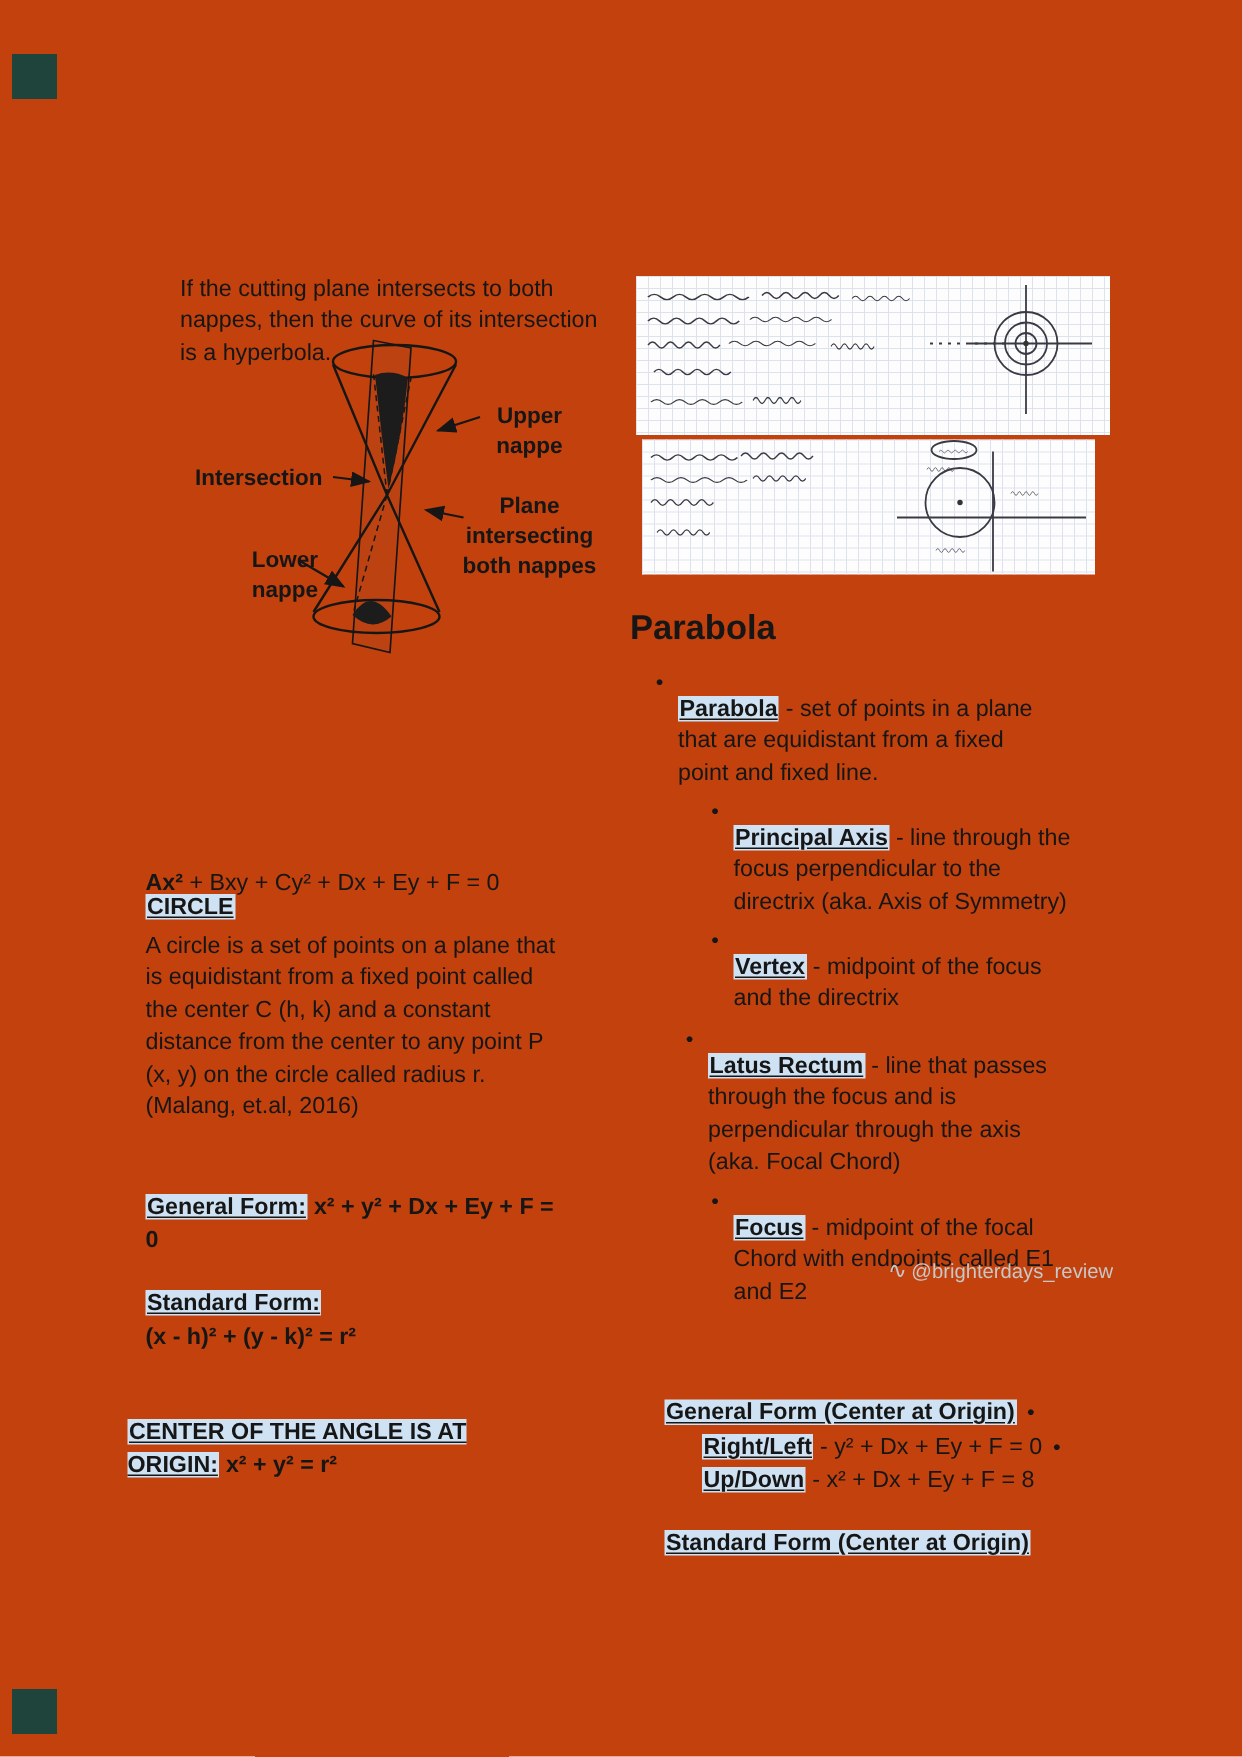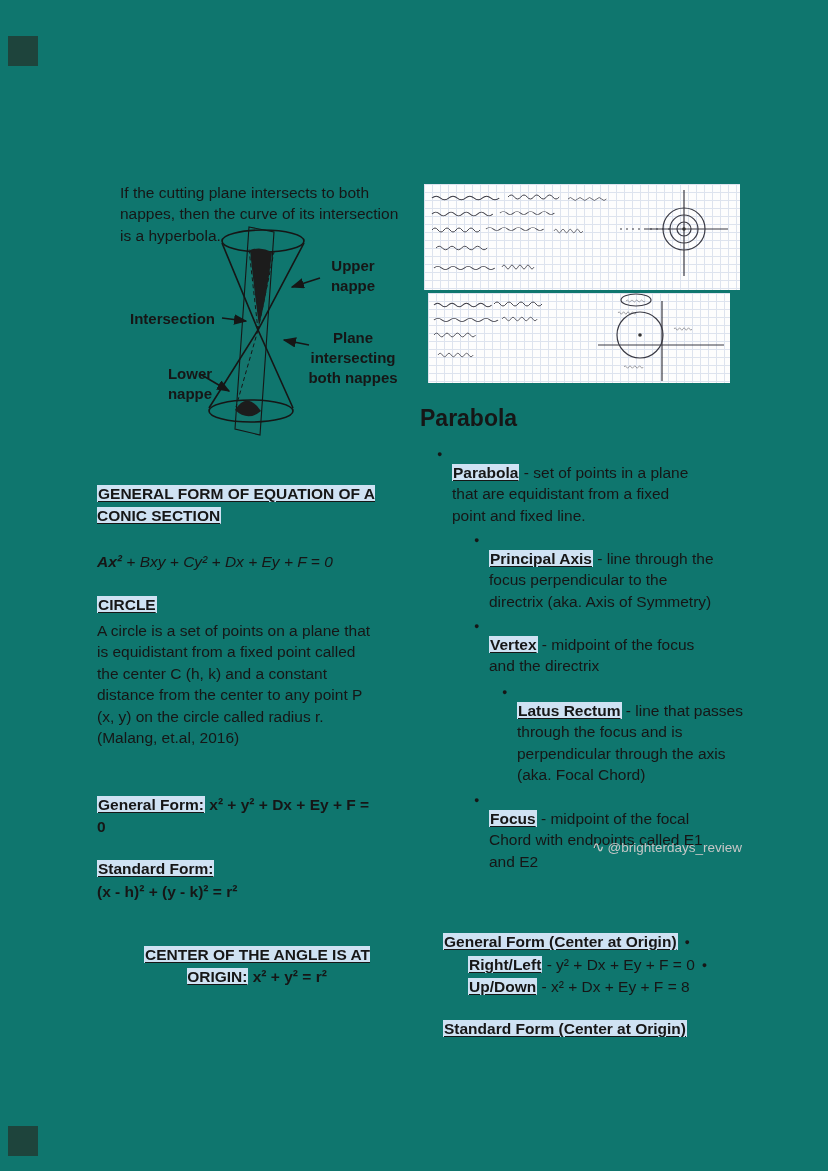--- a/index.html
+++ b/index.html
@@ -1,17 +1,17 @@
 <!DOCTYPE html>
 <html style="--hl: #cfe2f3; --corner: #1e443c;"><head>
 <meta charset="utf-8">
 <style>
   :root { --hl:#cfe2f3; --corner:#1e443c; }
   html,body { margin:0; padding:0; background:#ffffff; }
-  .page { position:relative; width:828px; height:1171px; background:#0f766e;
+  .page { position:relative; width:828px; height:1171px; background:#c2410c;
           font-family:"Liberation Sans", sans-serif; color:#161616; overflow:hidden; }
   .abs { position:absolute; }
   .txt { font-size:15.5px; line-height:21.5px; white-space:pre-line; }
   .bold { font-weight:700; }
   .hl { background:var(--hl); text-decoration:underline; text-underline-offset:2px; padding:0 1px; }
   .head { font-size:15.5px; font-weight:700; line-height:22px; white-space:pre-line; }
   .corner { position:absolute; width:30px; height:30px; background:var(--corner); }
   .dlabel { position:absolute; font-weight:700; font-size:15px; line-height:20px; text-align:center; white-space:pre-line; }
   .bullet { position:absolute; font-size:15.5px; line-height:21.5px; white-space:pre-line; }
   .bullet::before { content:"●"; position:absolute; left:-15px; top:4px; font-size:9px; color:#161616; }
@@ -57,32 +57,28 @@
       <path d="M150,106 L141,25" stroke="#161616" stroke-width="1" stroke-dasharray="4,3" fill="none"></path>
 
       <path d="M142,26 Q153,22 164,28 Q160,66 151,102 Q146,64 142,26 Z" fill="#1c1c1c"></path>
       <path d="M127,186 Q139,167 153,187 Q140,198 127,186 Z" fill="#1c1c1c"></path>
 
       <line x1="212" y1="54" x2="184" y2="63" stroke="#161616" stroke-width="1.5" marker-end="url(#ah)"></line>
       <line x1="114" y1="94" x2="138" y2="97" stroke="#161616" stroke-width="1.5" marker-end="url(#ah)"></line>
       <line x1="92" y1="150" x2="121" y2="167" stroke="#161616" stroke-width="1.5" marker-end="url(#ah)"></line>
       <line x1="201" y1="121" x2="176" y2="116" stroke="#161616" stroke-width="1.5" marker-end="url(#ah)"></line>
     </svg>
-    <span class="dlabel" style="left:213px; top:32px; width:64px;">Upper nappe</span>
+    <span class="dlabel" style="left:213px; top:44px; width:64px;">Upper nappe</span>
     <span class="dlabel" style="left:22px; top:85px; width:94px; text-align:left;">Intersection</span>
     <span class="dlabel" style="left:50px; top:140px; width:64px;">Lower nappe</span>
     <span class="dlabel" style="left:196px; top:104px; width:98px;">Plane intersecting both nappes</span>
   </div>
 
-  <h2 class="abs head" style="left:97px; top:448px; width:320px;">
-    <span class="hl">GENERAL FORM OF EQUATION OF A
-CONIC SECTION</span>
-  </h2>
-
-  <p class="abs txt" style="left:97px; top:514px; width:330px;font-style:italic;">
+
+  <p class="abs txt" style="left:97px; top:541px; width:330px;">
     <span class="bold">Ax²</span><span> + Bxy + Cy² + Dx + Ey + F = 0</span>
   </p>
 
   <h2 class="abs head" style="left:97px; top:559px;">
     <span class="hl">CIRCLE</span>
   </h2>
 
   <p class="abs txt" style="left:97px; top:604px; width:320px;">A circle is a set of points on a plane that
 is equidistant from a fixed point called
 the center C (h, k) and a constant
@@ -93,21 +89,21 @@
   <p class="abs txt bold" style="left:97px; top:757px; width:320px;">
     <span class="hl">General Form:</span><span> x² + y² + Dx + Ey + F =
 0</span>
   </p>
 
   <p class="abs txt bold" style="left:97px; top:821px;">
     <span class="hl">Standard Form:</span>
   </p>
   <p class="abs txt bold" style="left:97px; top:865px;">(x - h)² + (y - k)² = r²</p>
 
-  <p class="abs txt bold" style="left:97px; top:907px; width:320px;text-align:center;">
+  <p class="abs txt bold" style="left:85px; top:907px; width:320px;">
     <span class="hl">CENTER OF THE ANGLE IS AT
 ORIGIN:</span><span> x² + y² = r²</span>
   </p>
 
   <div class="sketch" style="left:424px; top:184px; width:316px; height:106px;" role="img" aria-label="handwritten circle equations with concentric-circles graph on grid paper">
     <svg width="316" height="106" viewBox="0 0 316 106">
       <defs>
         <path id="sq" d="M0 0 Q4 -5 8 0 T16 0 T24 0 T32 0 T40 0 T48 0 T56 0 T64 0"></path>
       </defs>
       <g stroke="#3a3a44" fill="none" stroke-width="1.2">
@@ -167,21 +163,21 @@
     <span class="hl bold">Vertex</span><span> - midpoint of the focus
 and the directrix</span>
   </div>
 
   <div class="bullet" style="left:489px; top:526px; width:252px;">
     <span class="hl bold">Principal Axis</span><span> - line through the
 focus perpendicular to the
 directrix (aka. Axis of Symmetry)</span>
   </div>
 
-  <div class="bullet" style="left:517px; top:678px; width:252px;">
+  <div class="bullet" style="left:472px; top:678px; width:252px;">
     <span class="hl bold">Latus Rectum</span><span> - line that passes
 through the focus and is
 perpendicular through the axis
 (aka. Focal Chord)</span>
   </div>
 
   <div class="bullet" style="left:489px; top:786px; width:240px;">
     <span class="hl bold">Focus</span><span> - midpoint of the focal
 Chord with endpoints called E1
 and E2</span>

